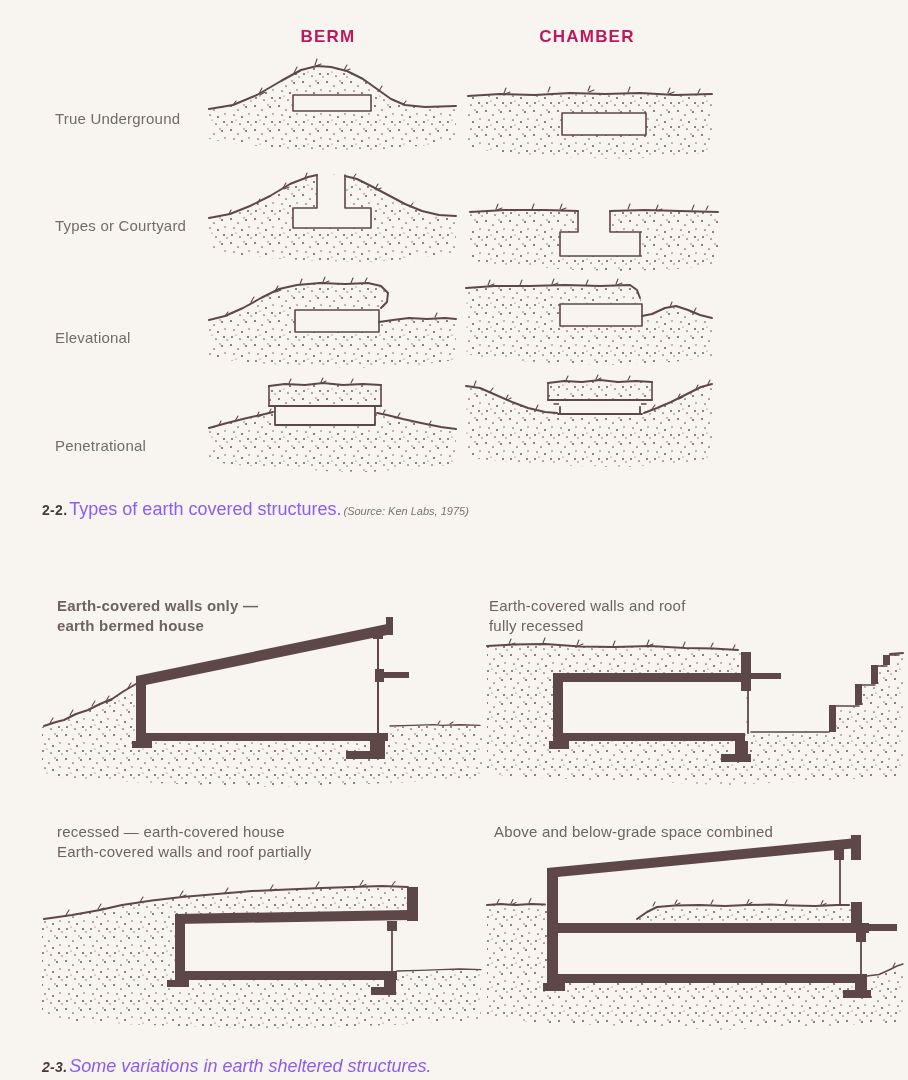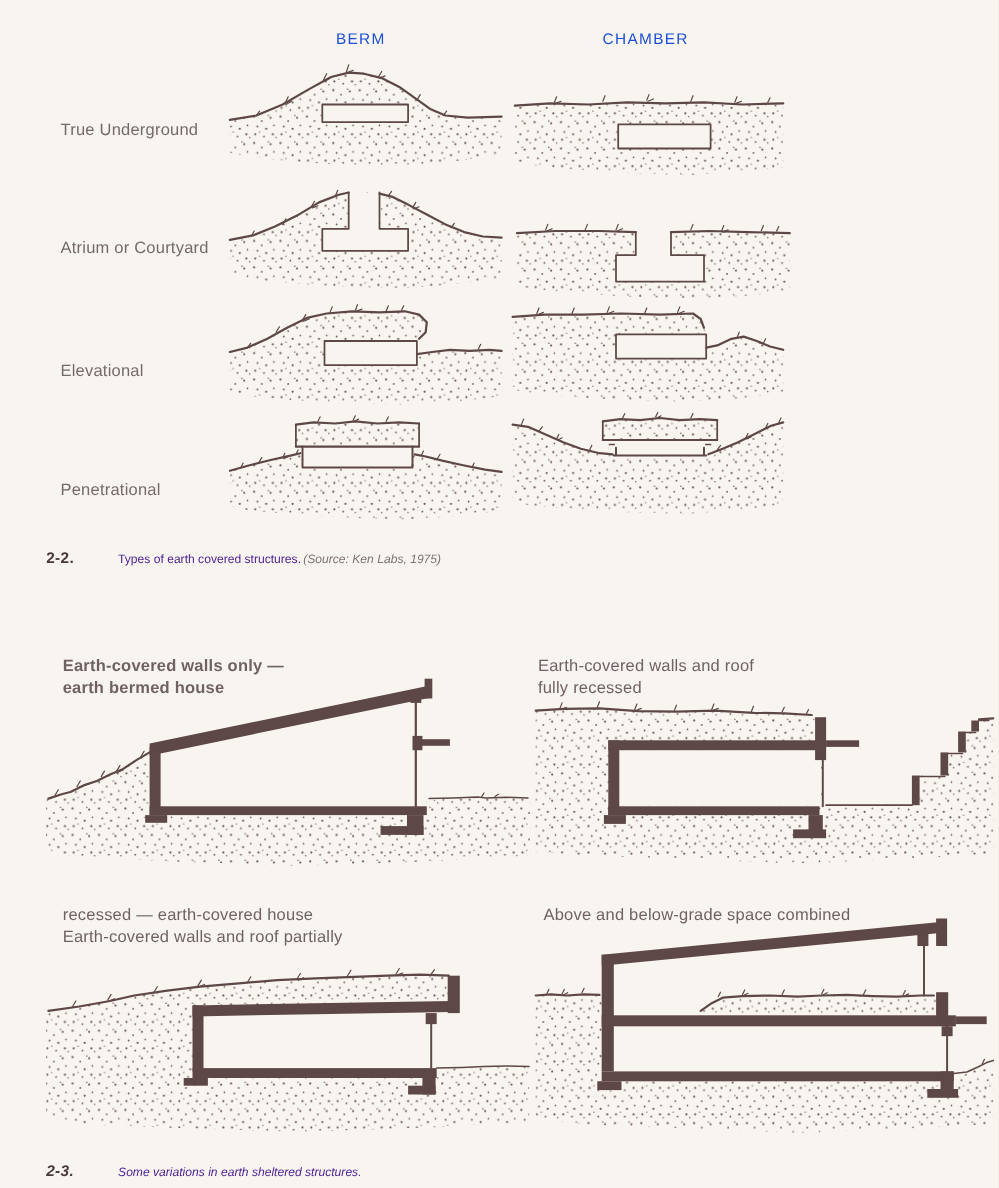--- a/index.html
+++ b/index.html
@@ -7,26 +7,26 @@
   #page{position:relative;width:908px;height:1080px;background:var(--paper);
         font-family:"Liberation Sans", sans-serif; overflow:hidden;}
   svg{position:absolute;overflow:visible;}
   .s{fill:none;stroke:var(--ink);stroke-width:1.6;stroke-linecap:round;stroke-linejoin:round;}
   .g{stroke-width:2;}
   .t{stroke-width:1.1;}
   .thin{stroke-width:1.4;}
   .k{fill:var(--ink);stroke:none;}
   .e{fill:url(#stip);stroke:none;}
   .w{fill:var(--paper);stroke:none;}
-  .hdr{position:absolute;font-size:14px;color:#1d4ed8;letter-spacing:1.2px;text-align:center;}
+  .hdr{position:absolute;font-size:17px;color:#be185d;letter-spacing:1.2px;text-align:center;font-weight:bold;}
   .lbl{position:absolute;font-size:15px;color:var(--txt);letter-spacing:.2px;white-space:nowrap;}
   .plbl{position:absolute;font-size:15px;color:#6f6261;letter-spacing:.2px;line-height:20px;white-space:nowrap;}
   .cap{position:absolute;display:flex;gap:2px;align-items:baseline;white-space:nowrap;}
   .capnum{font-weight:bold;font-size:14px;color:#4a3a3a;letter-spacing:.3px;}
-  .captext{font-size:11px;color:#4c1d95;margin-left:38px;}
+  .captext{font-size:18px;color:#8b5cf6;}
   .capsrc{font-size:11px;color:#7d7270;font-style:italic;}
 </style>
 </head>
 <body>
 
 <div id="page">
 
   <svg width="0" height="0" aria-hidden="true">
     <defs>
       <pattern id="stip" width="24" height="24" patternUnits="userSpaceOnUse">
@@ -45,21 +45,21 @@
             <circle cx="22" cy="22" r="0.7"></circle>
         </g>
       </pattern>
     </defs>
   </svg>
 
   <div class="hdr" style="left:273px;top:27px;width:110px;">BERM</div>
   <div class="hdr" style="left:527px;top:27px;width:120px;">CHAMBER</div>
 
   <div class="lbl" style="left:55px;top:110px;">True Underground</div>
-  <div class="lbl" style="left:55px;top:217px;">Atrium or Courtyard</div>
+  <div class="lbl" style="left:55px;top:217px;">Types or Courtyard</div>
   <div class="lbl" style="left:55px;top:329px;">Elevational</div>
   <div class="lbl" style="left:55px;top:437px;">Penetrational</div>
 
   <svg style="left:205px;top:55px;" width="255" height="110" viewBox="0 0 255 110">
     <path class="e" d="M4,54 L28,50 L52,40 L76,26 L96,15 L112,11 L126,12 L142,16 L158,24 L172,34 L186,44 L200,50 L220,52 L251,51 L251,86 L214,91 L168,95 L122,96 L76,93 L34,89 L4,84 Z"></path>
     <rect class="w" x="88" y="40" width="78" height="16"></rect>
     <rect class="s" x="88" y="40" width="78" height="16"></rect>
     <path class="s g" d="M4,54 L28,50 L52,40 L76,26 L96,15 L112,11 L126,12 L142,16 L158,24 L172,34 L186,44 L200,50 L220,52 L251,51"></path>
     <path class="s t" d="M54,39 l3,-6 M55,40 l5,-3 M89,18 l3,-6 M90,19 l5,-3 M110,10 l2,-6 M111,11 l5,-2 M139,15 l3,-5 M140,16 l5,-2 M174,36 l3,-5 M28,50 l3,-4 M198,50 l3,-4"></path>
   </svg>

